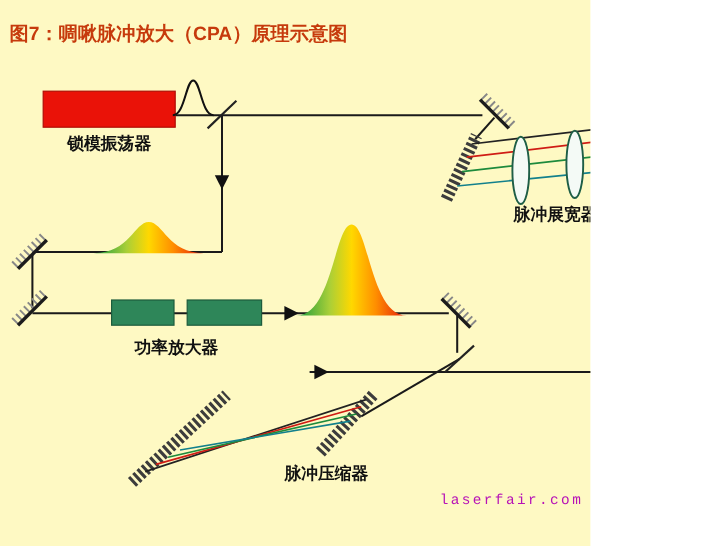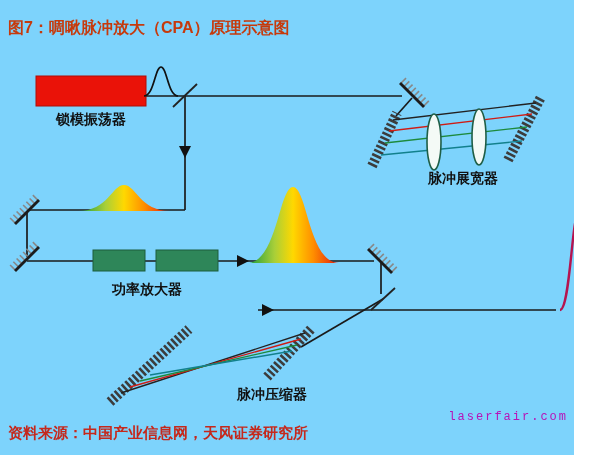--- a/index.html
+++ b/index.html
@@ -1,17 +1,17 @@
 <!DOCTYPE html>
 <html><head>
 <meta charset="utf-8">
 <style>
   html,body{margin:0;padding:0;background:#ffffff;}
   #screen{
-    position:relative;width:574px;height:455px;background:#7dd3fc;
+    position:relative;width:492px;height:455px;background:#fef9c3;
     overflow:hidden;font-family:"Liberation Sans",sans-serif;
   }
   .fig-title{
     position:absolute;left:8px;top:18px;font-size:16px;font-weight:bold;
     color:#c63a0c;white-space:nowrap;
   }
   .source-note{
     position:absolute;left:8px;top:424px;font-size:15px;font-weight:bold;
     color:#c5281c;white-space:nowrap;
   }
@@ -121,16 +121,15 @@
       <line class="thin-beam" stroke="#222222" x1="121" y1="393" x2="305" y2="333"></line>
       <line class="thin-beam" stroke="#cf1c14" x1="130" y1="387" x2="301" y2="339"></line>
       <line class="thin-beam" stroke="#1d8a3c" x1="140" y1="381" x2="297" y2="345"></line>
       <line class="thin-beam" stroke="#12808c" x1="150" y1="375" x2="292" y2="351"></line>
       <text class="comp-label" x="272" y="399" text-anchor="middle">脉冲压缩器</text>
     </g>
 
     <path d="M560,310 C570,310 572,215 578,215 C584,215 586,310 596,310" stroke="#b5134f" stroke-width="2.4" fill="none"></path>
   </svg>
 
-  <div class="source-note">资料来源：中国产业信息网，天风证券研究所</div>
   <div class="watermark">laserfair.com</div>
 
 </div>
 
 </body></html>

